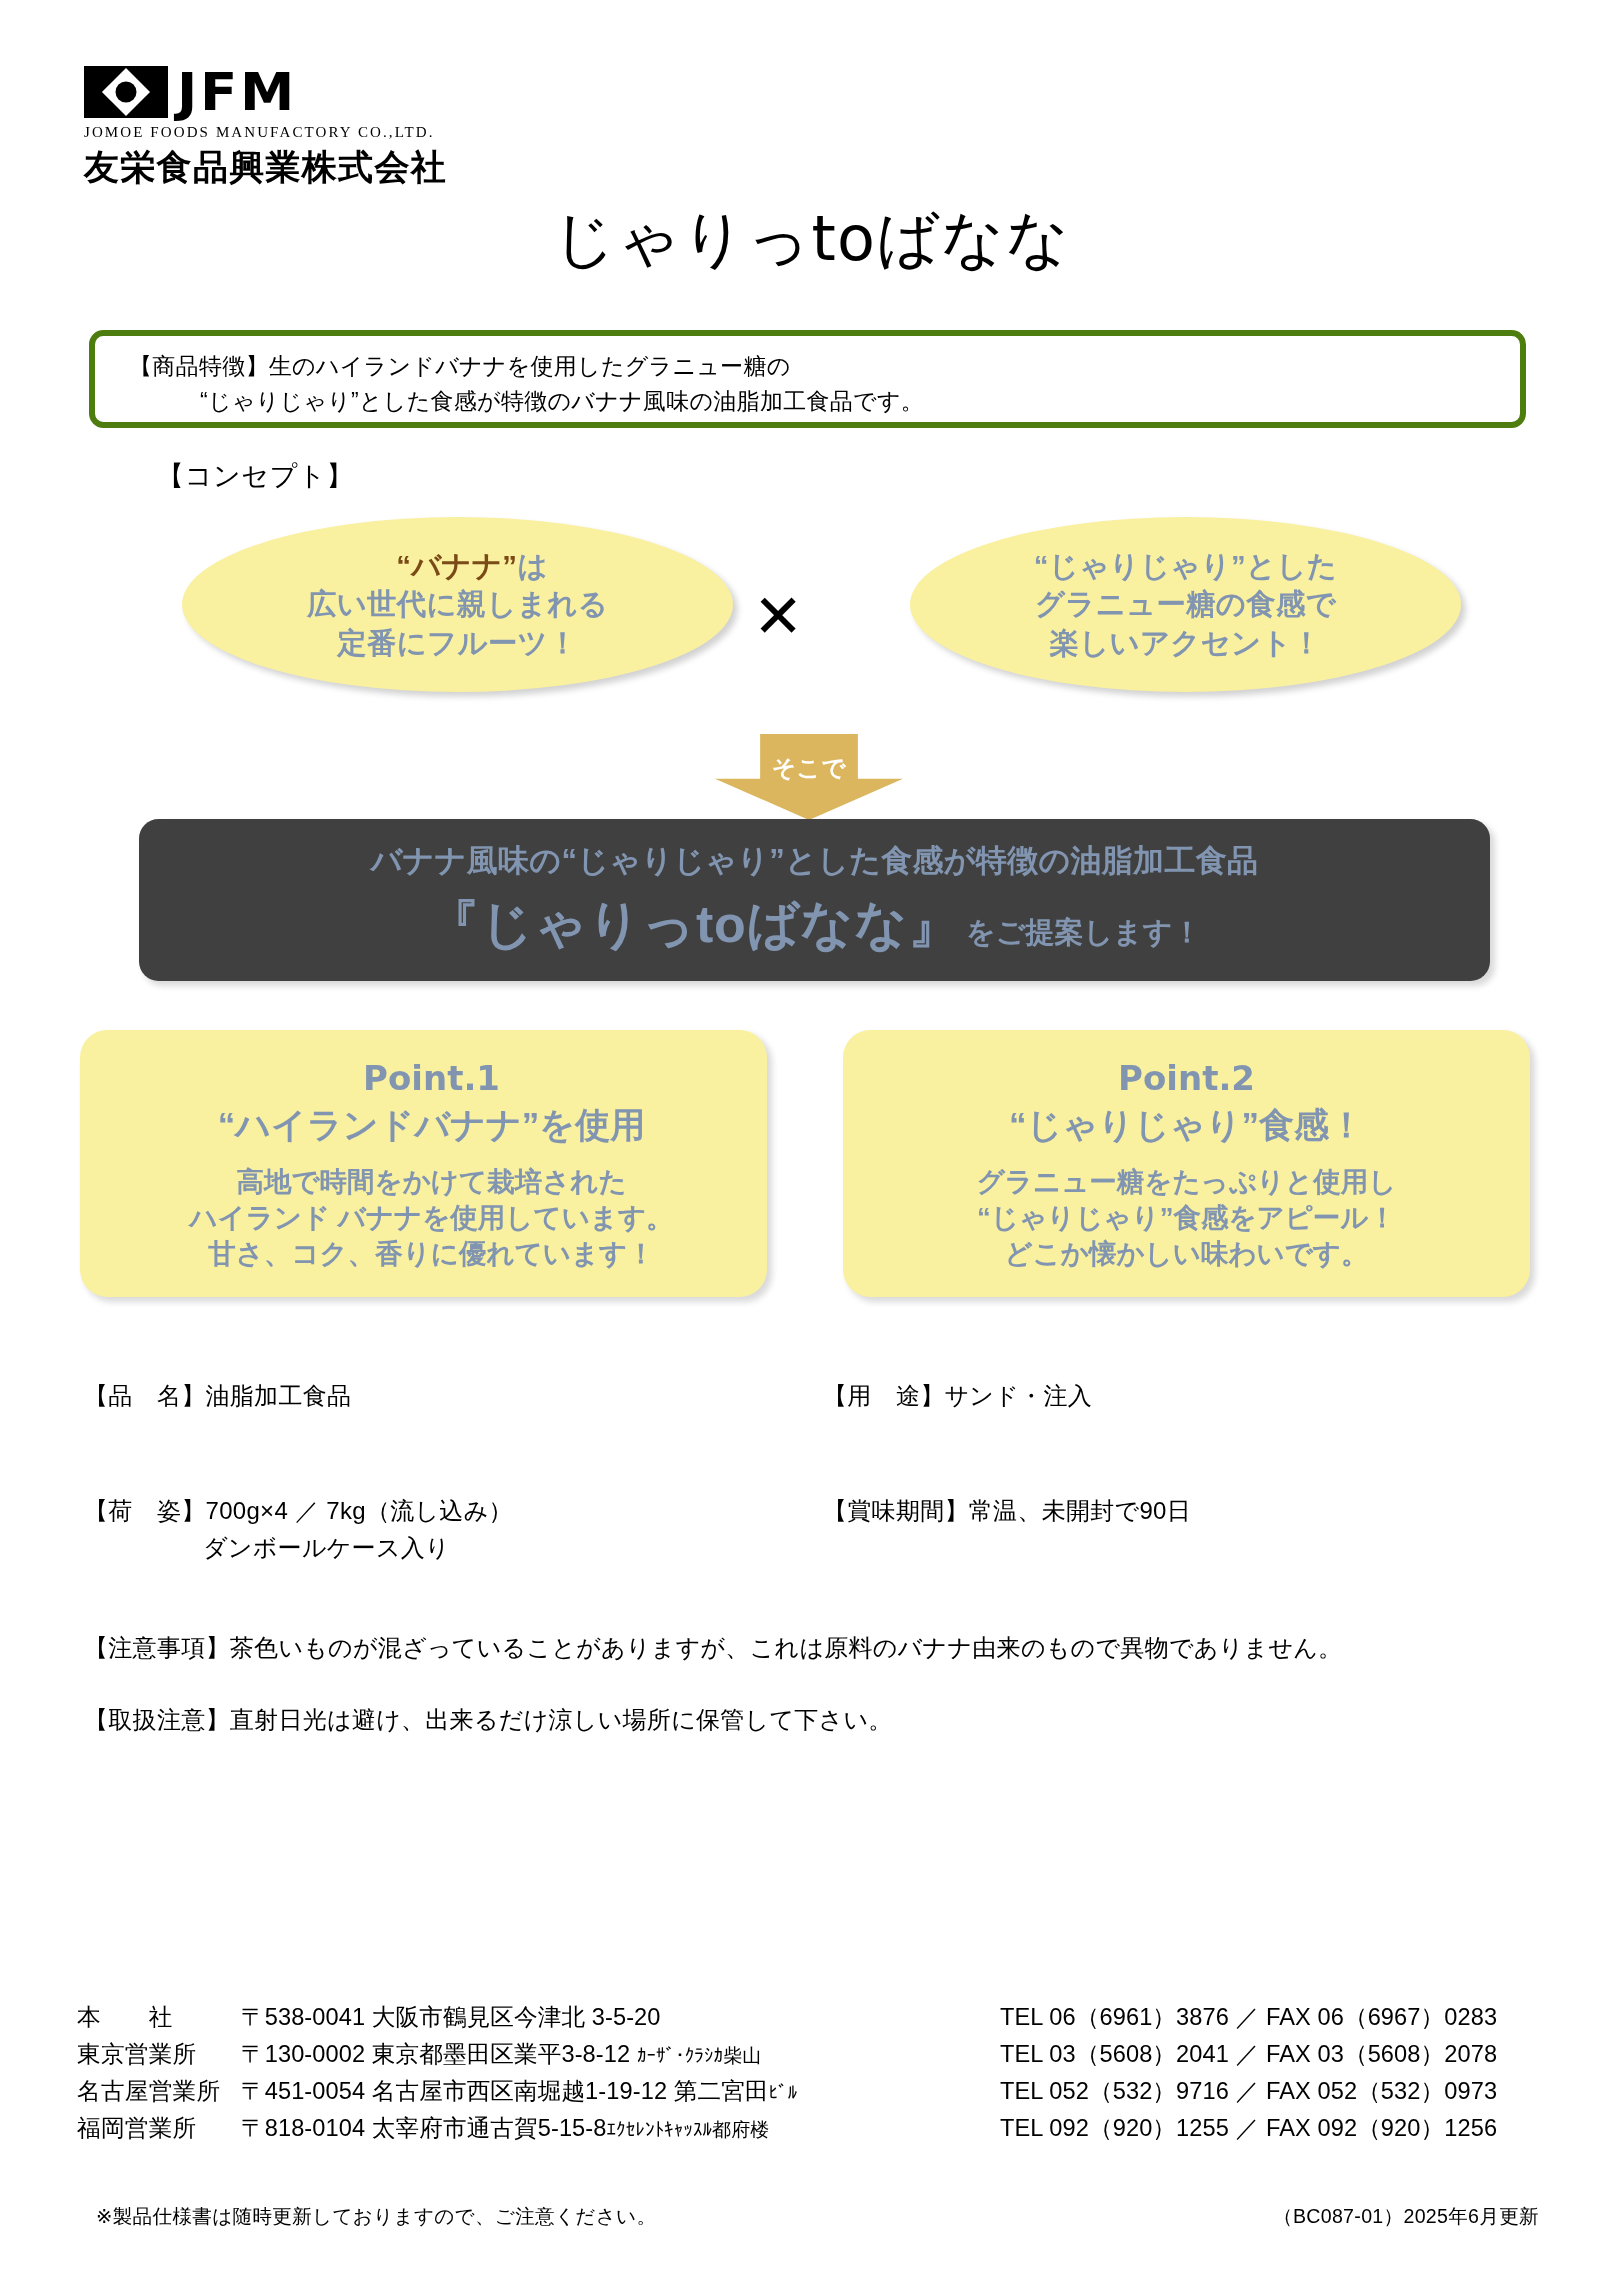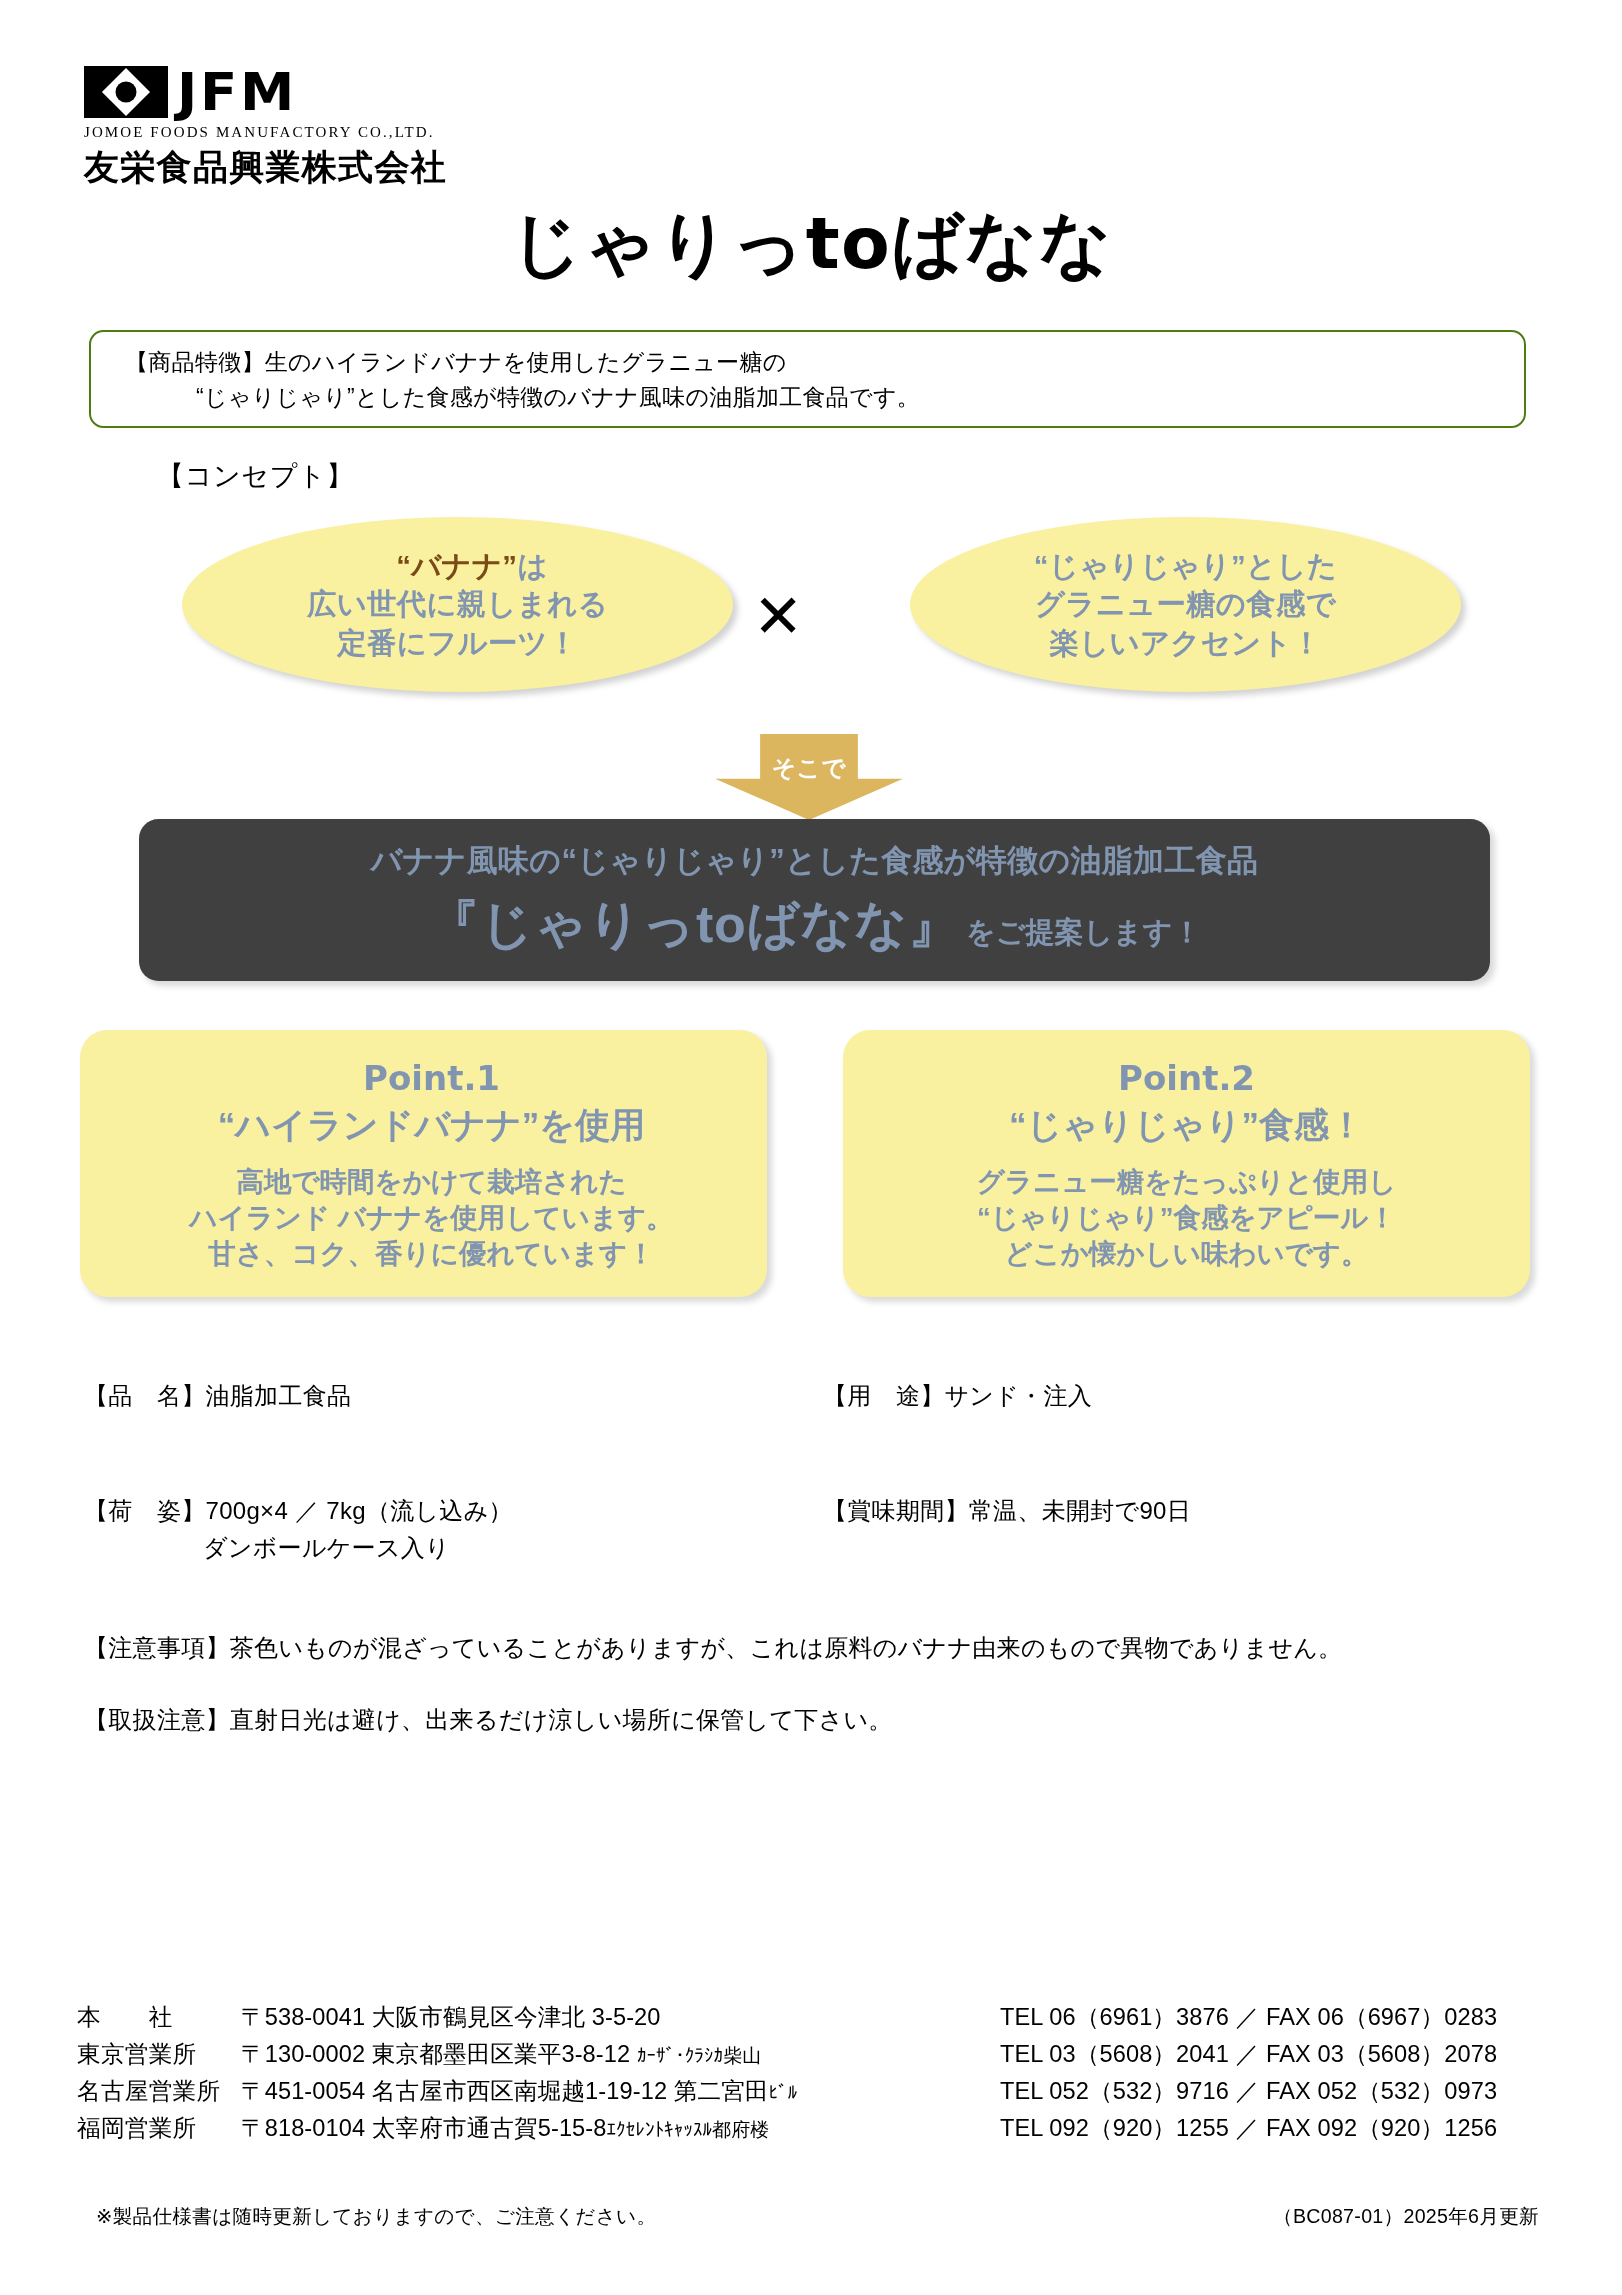--- a/index.html
+++ b/index.html
@@ -78,34 +78,34 @@
     white-space: nowrap;
   }
 
   
   .product-title {
     position: absolute;
     left: 0; right: 0;
     top: 208px;
     text-align: center;
     font-family: "DejaVu Sans", sans-serif;
-    font-weight: 700;
-    font-size: 71px;
+    font-weight: 400;
+    font-size: 62px;
     letter-spacing: 1.3px;
     line-height: 1;
   }
 
   
   .feature-box {
     position: absolute;
     left: 89px;
     top: 330px;
     width: 1437px;
     height: 98px;
-    border: 2px solid #4d7c0f;
+    border: 6px solid #4d7c0f;
     border-radius: 14.4px;
     box-sizing: border-box;
     padding: 13px 0 0 34px;
   }
   .feature-line {
     font-size: 23px;
     line-height: 1.52;
     letter-spacing: 0.3px;
     white-space: nowrap;
   }

